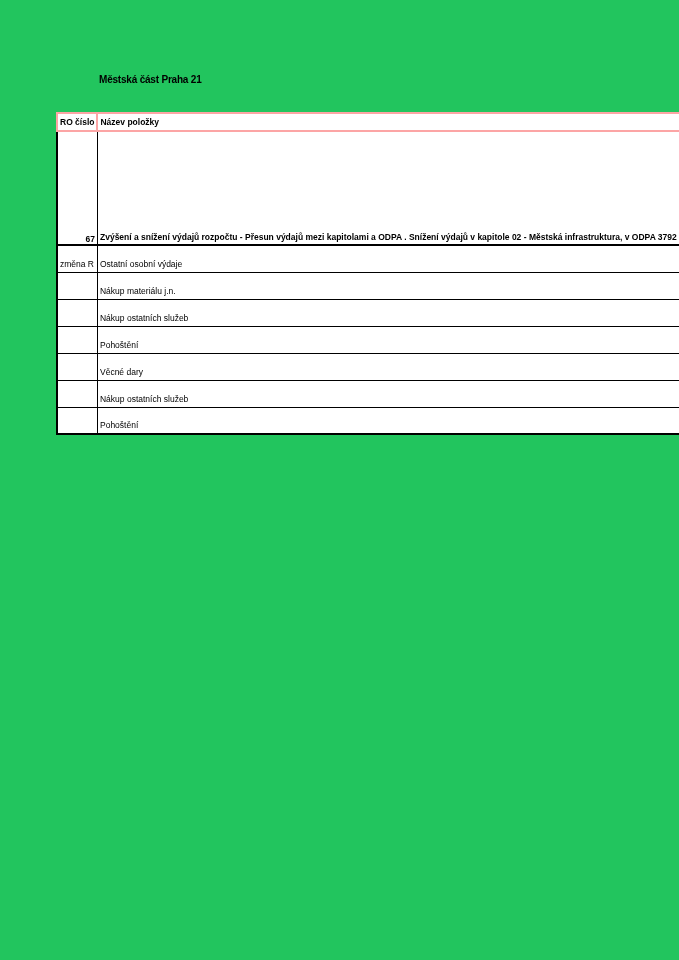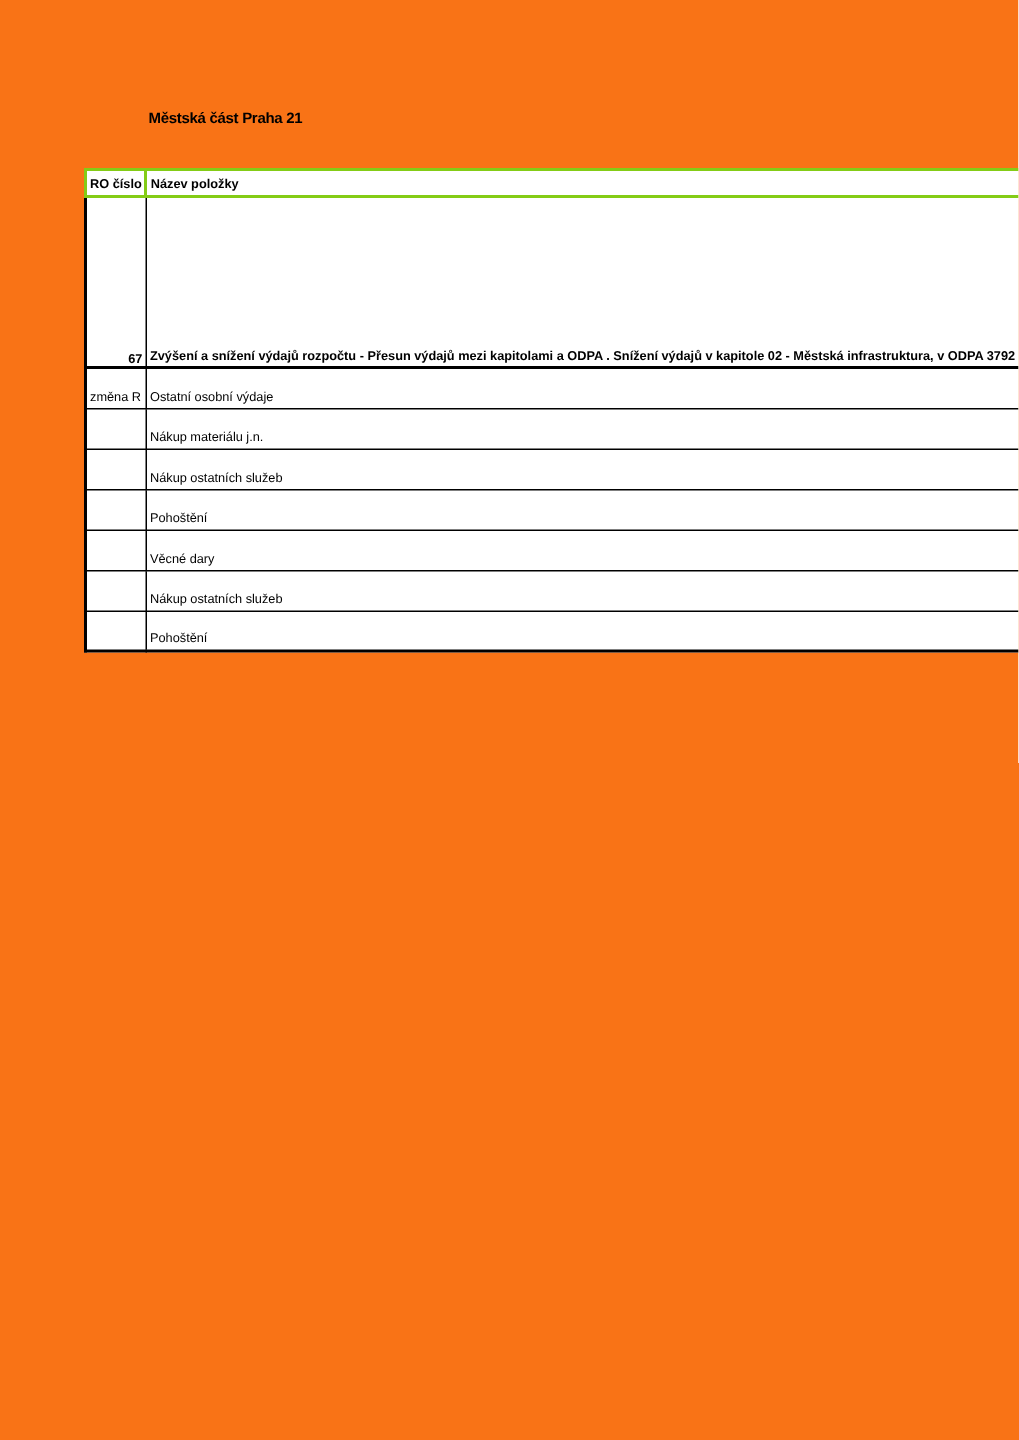--- a/index.html
+++ b/index.html
@@ -1,20 +1,20 @@
 <!DOCTYPE html>
 <html><head>
 <meta charset="utf-8">
 <style>
   html, body { margin: 0; padding: 0; background: #ffffff; }
   .page {
     position: relative;
     width: 679px;
     height: 960px;
-    background: #f97316;
+    background: #22c55e;
     color: #000000;
     font-family: "Liberation Sans", sans-serif;
     overflow: hidden;
   }
   .titles {
     position: absolute;
     left: 99px;
     top: 71px;
     font-weight: bold;
     font-size: 10px;
@@ -32,21 +32,21 @@
     background: #ffffff;
   }
   table.budget th, table.budget td {
     border: 1px solid #000;
     font-size: 8.5px;
     padding: 0 2px;
     overflow: hidden;
     white-space: nowrap;
   }
   table.budget thead th {
-    border: 2px solid #84cc16;
+    border: 2px solid #fca5a5;
     font-weight: bold;
     height: 16px;
     text-align: left;
     vertical-align: middle;
   }
   tr.desc-row { height: 114px; }
   tr.desc-row td { border-bottom: 2px solid #000; vertical-align: bottom; }
   td.ro-num {
     text-align: right;
     font-weight: bold;

